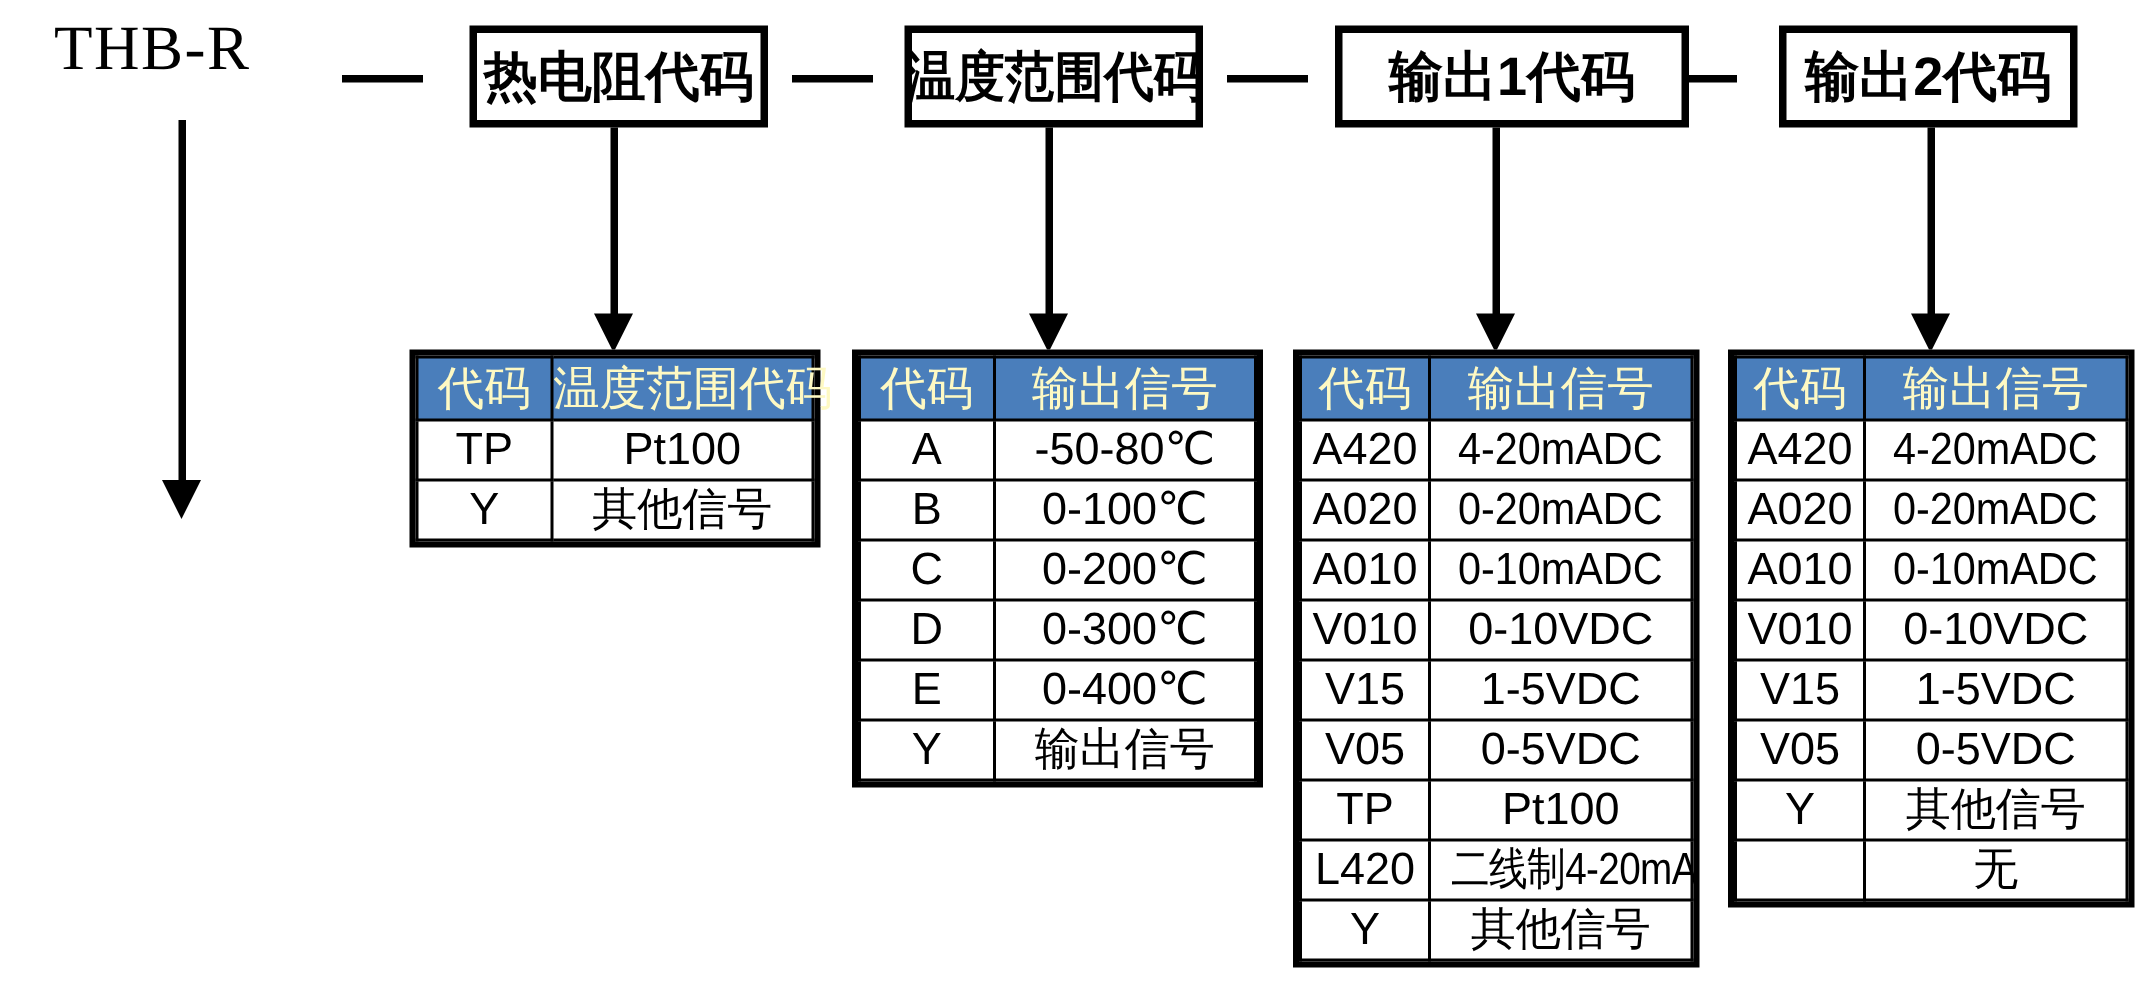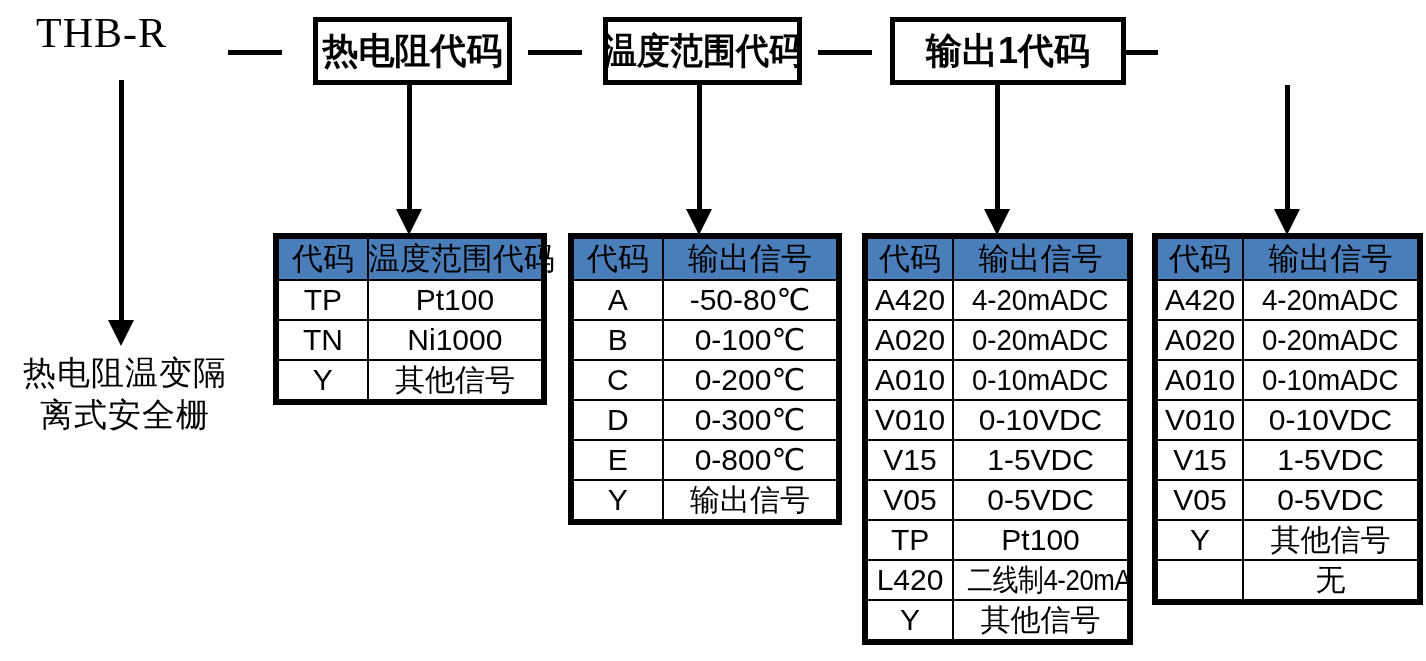--- a/index.html
+++ b/index.html
@@ -90,21 +90,21 @@
     border: 2px solid #000;
     text-align: center;
     vertical-align: middle;
     padding: 0;
     font-weight: normal;
     white-space: nowrap;
     overflow: visible;
   }
   .ctable thead th {
     background: #4a7ebb;
-    color: #000000;
+    color: #fef9c3;
     font-size: 31px;
     height: 40px;
     line-height: 40px;
   }
   .ctable tbody td {
     font-size: 30px;
     height: 38px;
     line-height: 38px;
     margin-top: 40px;
   }
@@ -135,63 +135,58 @@
 
   <div class="code-box" style="left:313px; top:17px; width:199px; height:68px;">
     <span>热电阻代码</span>
   </div>
   <div class="code-box" style="left:603px; top:17px; width:199px; height:68px;">
     <span class="squeeze">温度范围代码</span>
   </div>
   <div class="code-box" style="left:890px; top:17px; width:236px; height:68px;">
     <span>输出1代码</span>
   </div>
+  <div class="code-box" style="left:1186px; top:17px; width:199px; height:68px;">
+    <span>输出2代码</span>
+  </div>
 
   <div class="arrow-line" style="left:119px; top:80px; height:242px;"></div>
   <div class="arrow-head" style="left:108px; top:320px;"></div>
 
   <div class="arrow-line" style="left:407px; top:85px; height:126px;"></div>
   <div class="arrow-head" style="left:396px; top:209px;"></div>
 
   <div class="arrow-line" style="left:697px; top:85px; height:126px;"></div>
   <div class="arrow-head" style="left:686px; top:209px;"></div>
 
   <div class="arrow-line" style="left:995px; top:85px; height:126px;"></div>
   <div class="arrow-head" style="left:984px; top:209px;"></div>
 
   <div class="arrow-line" style="left:1285px; top:85px; height:126px;"></div>
   <div class="arrow-head" style="left:1274px; top:209px;"></div>
 
-  <div class="left-label">
-    <div>热电阻温变隔</div>
-    <div>离式安全栅</div>
-  </div>
 
   <div class="ctable" id="table-0" style="left:273px; top:233px; width:274px;">
     <table>
       <colgroup>
           <col style="width:34%">
           <col style="width:66%">
         </colgroup>
       <thead>
           <tr>
             <th>代码</th>
             <th>温度范围代码</th>
           </tr>
         </thead>
       <tbody>
           <tr>
             <td><span>TP</span></td>
             <td><span>Pt100</span></td>
           </tr>
           <tr>
-            <td><span>TN</span></td>
-            <td><span>Ni1000</span></td>
-          </tr>
-          <tr>
             <td><span>Y</span></td>
             <td><span>其他信号</span></td>
           </tr>
         </tbody>
     </table>
   </div>
 
   <div class="ctable" id="table-1" style="left:568px; top:233px; width:274px;">
     <table>
       <colgroup>
@@ -216,21 +211,21 @@
           <tr>
             <td><span>C</span></td>
             <td><span>0-200℃</span></td>
           </tr>
           <tr>
             <td><span>D</span></td>
             <td><span>0-300℃</span></td>
           </tr>
           <tr>
             <td><span>E</span></td>
-            <td><span>0-800℃</span></td>
+            <td><span>0-400℃</span></td>
           </tr>
           <tr>
             <td><span>Y</span></td>
             <td><span>输出信号</span></td>
           </tr>
         </tbody>
     </table>
   </div>
 
   <div class="ctable" id="table-2" style="left:862px; top:233px; width:271px;">

